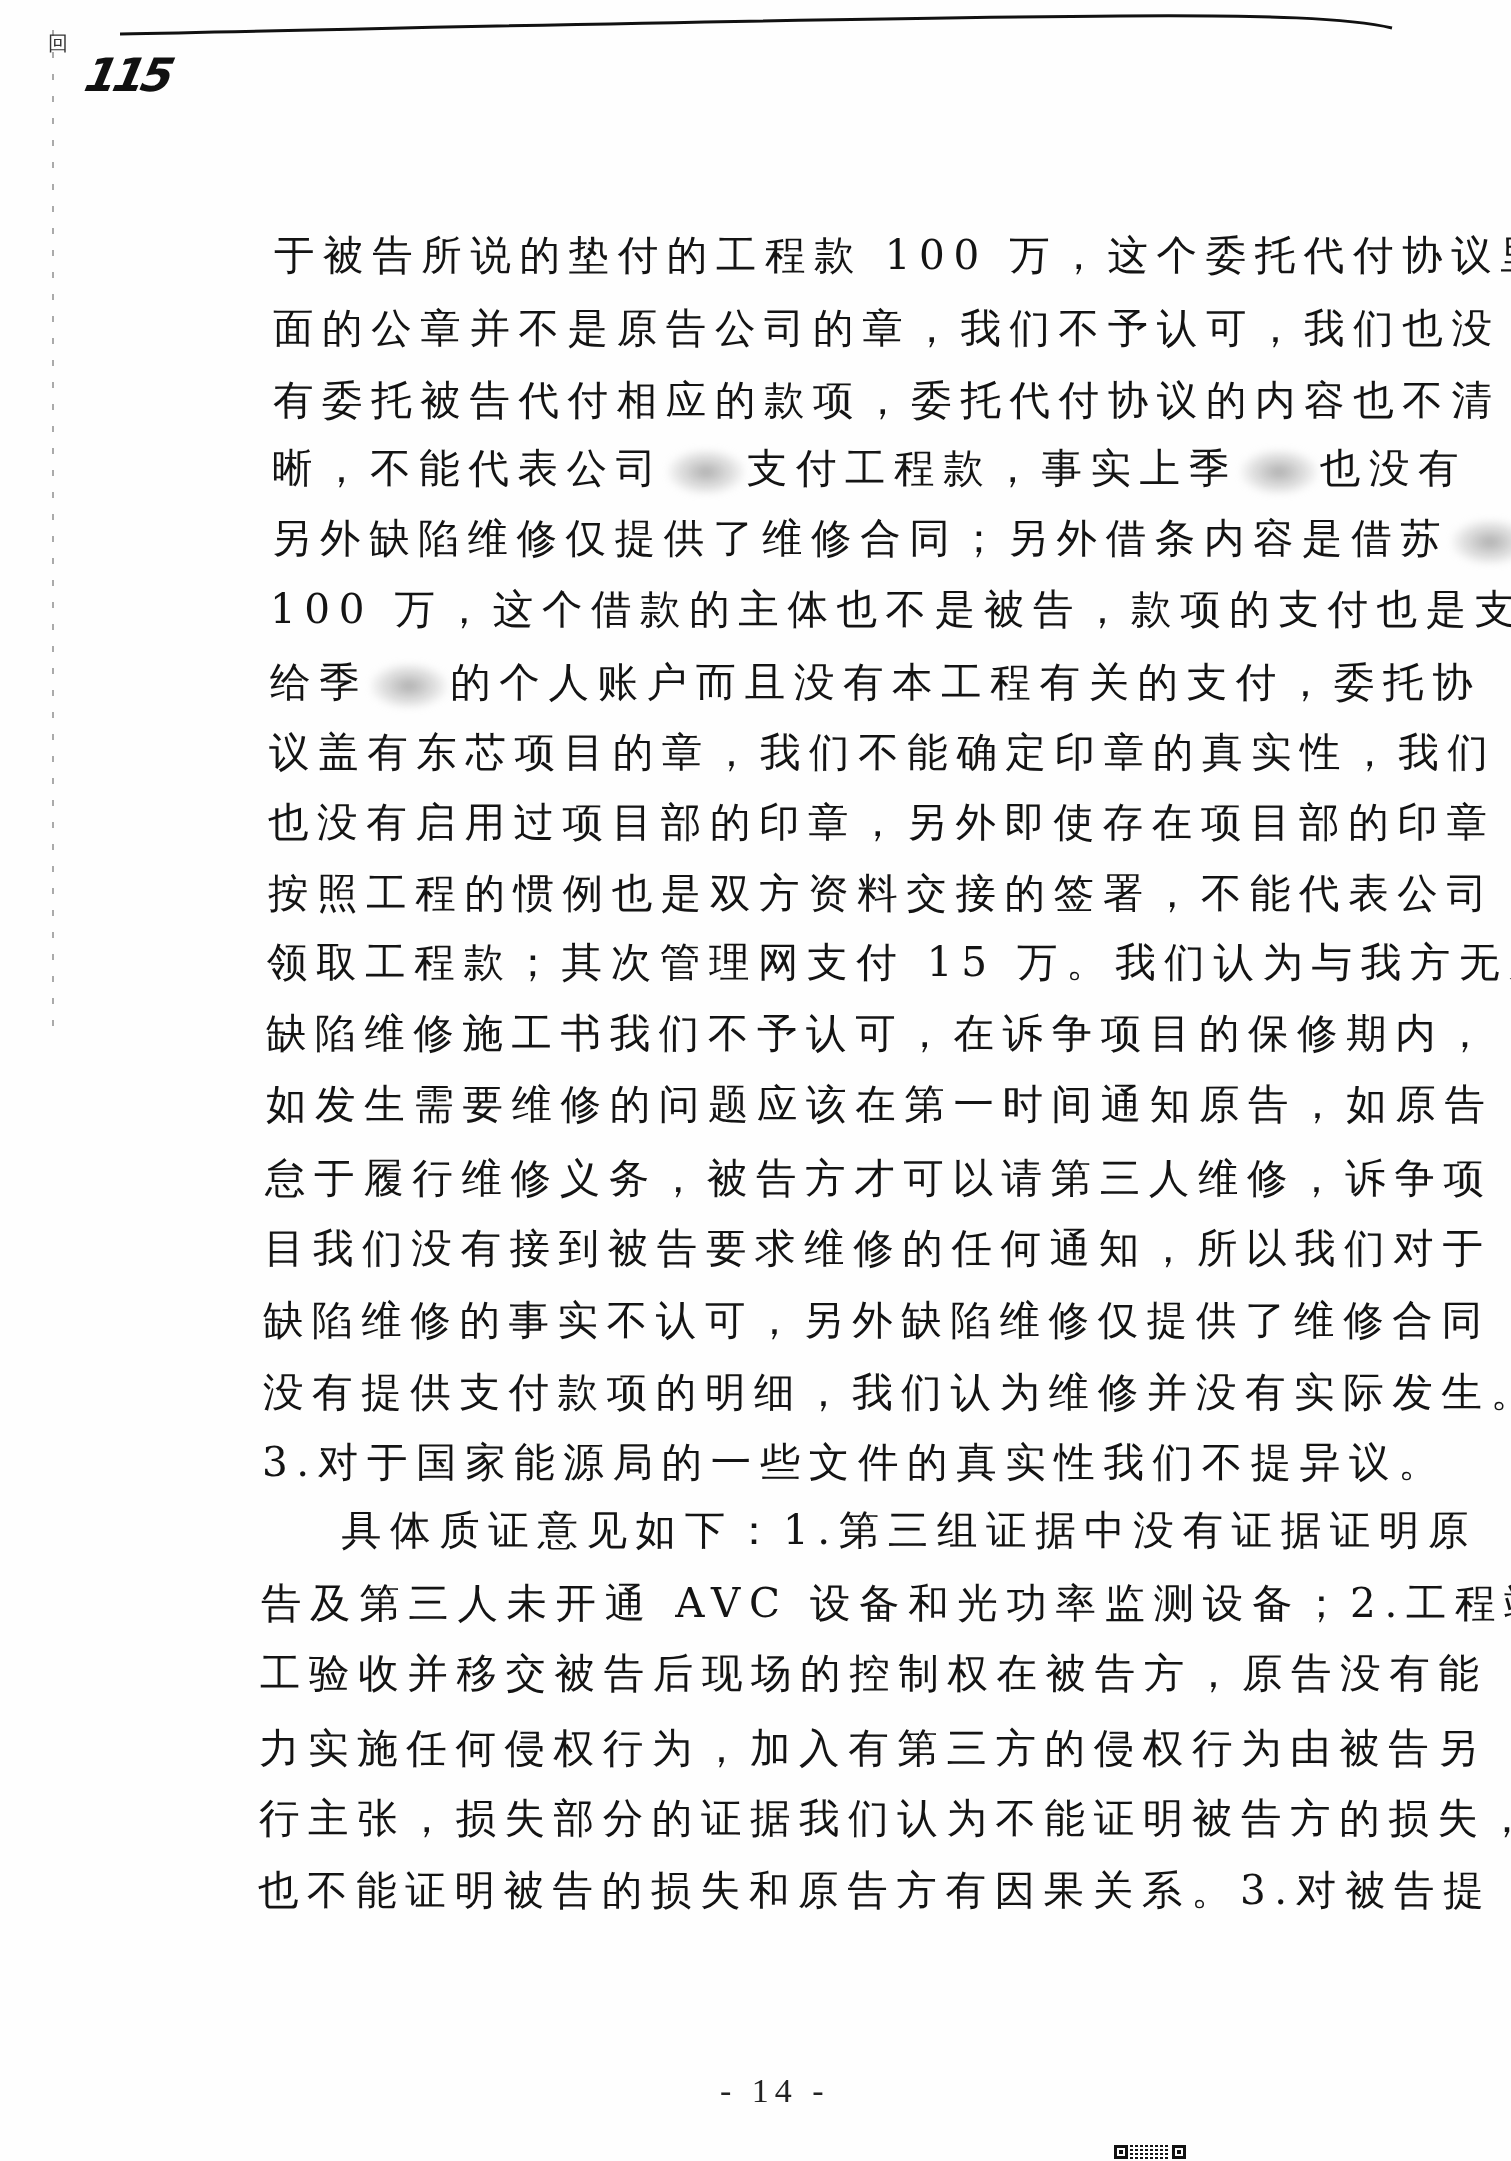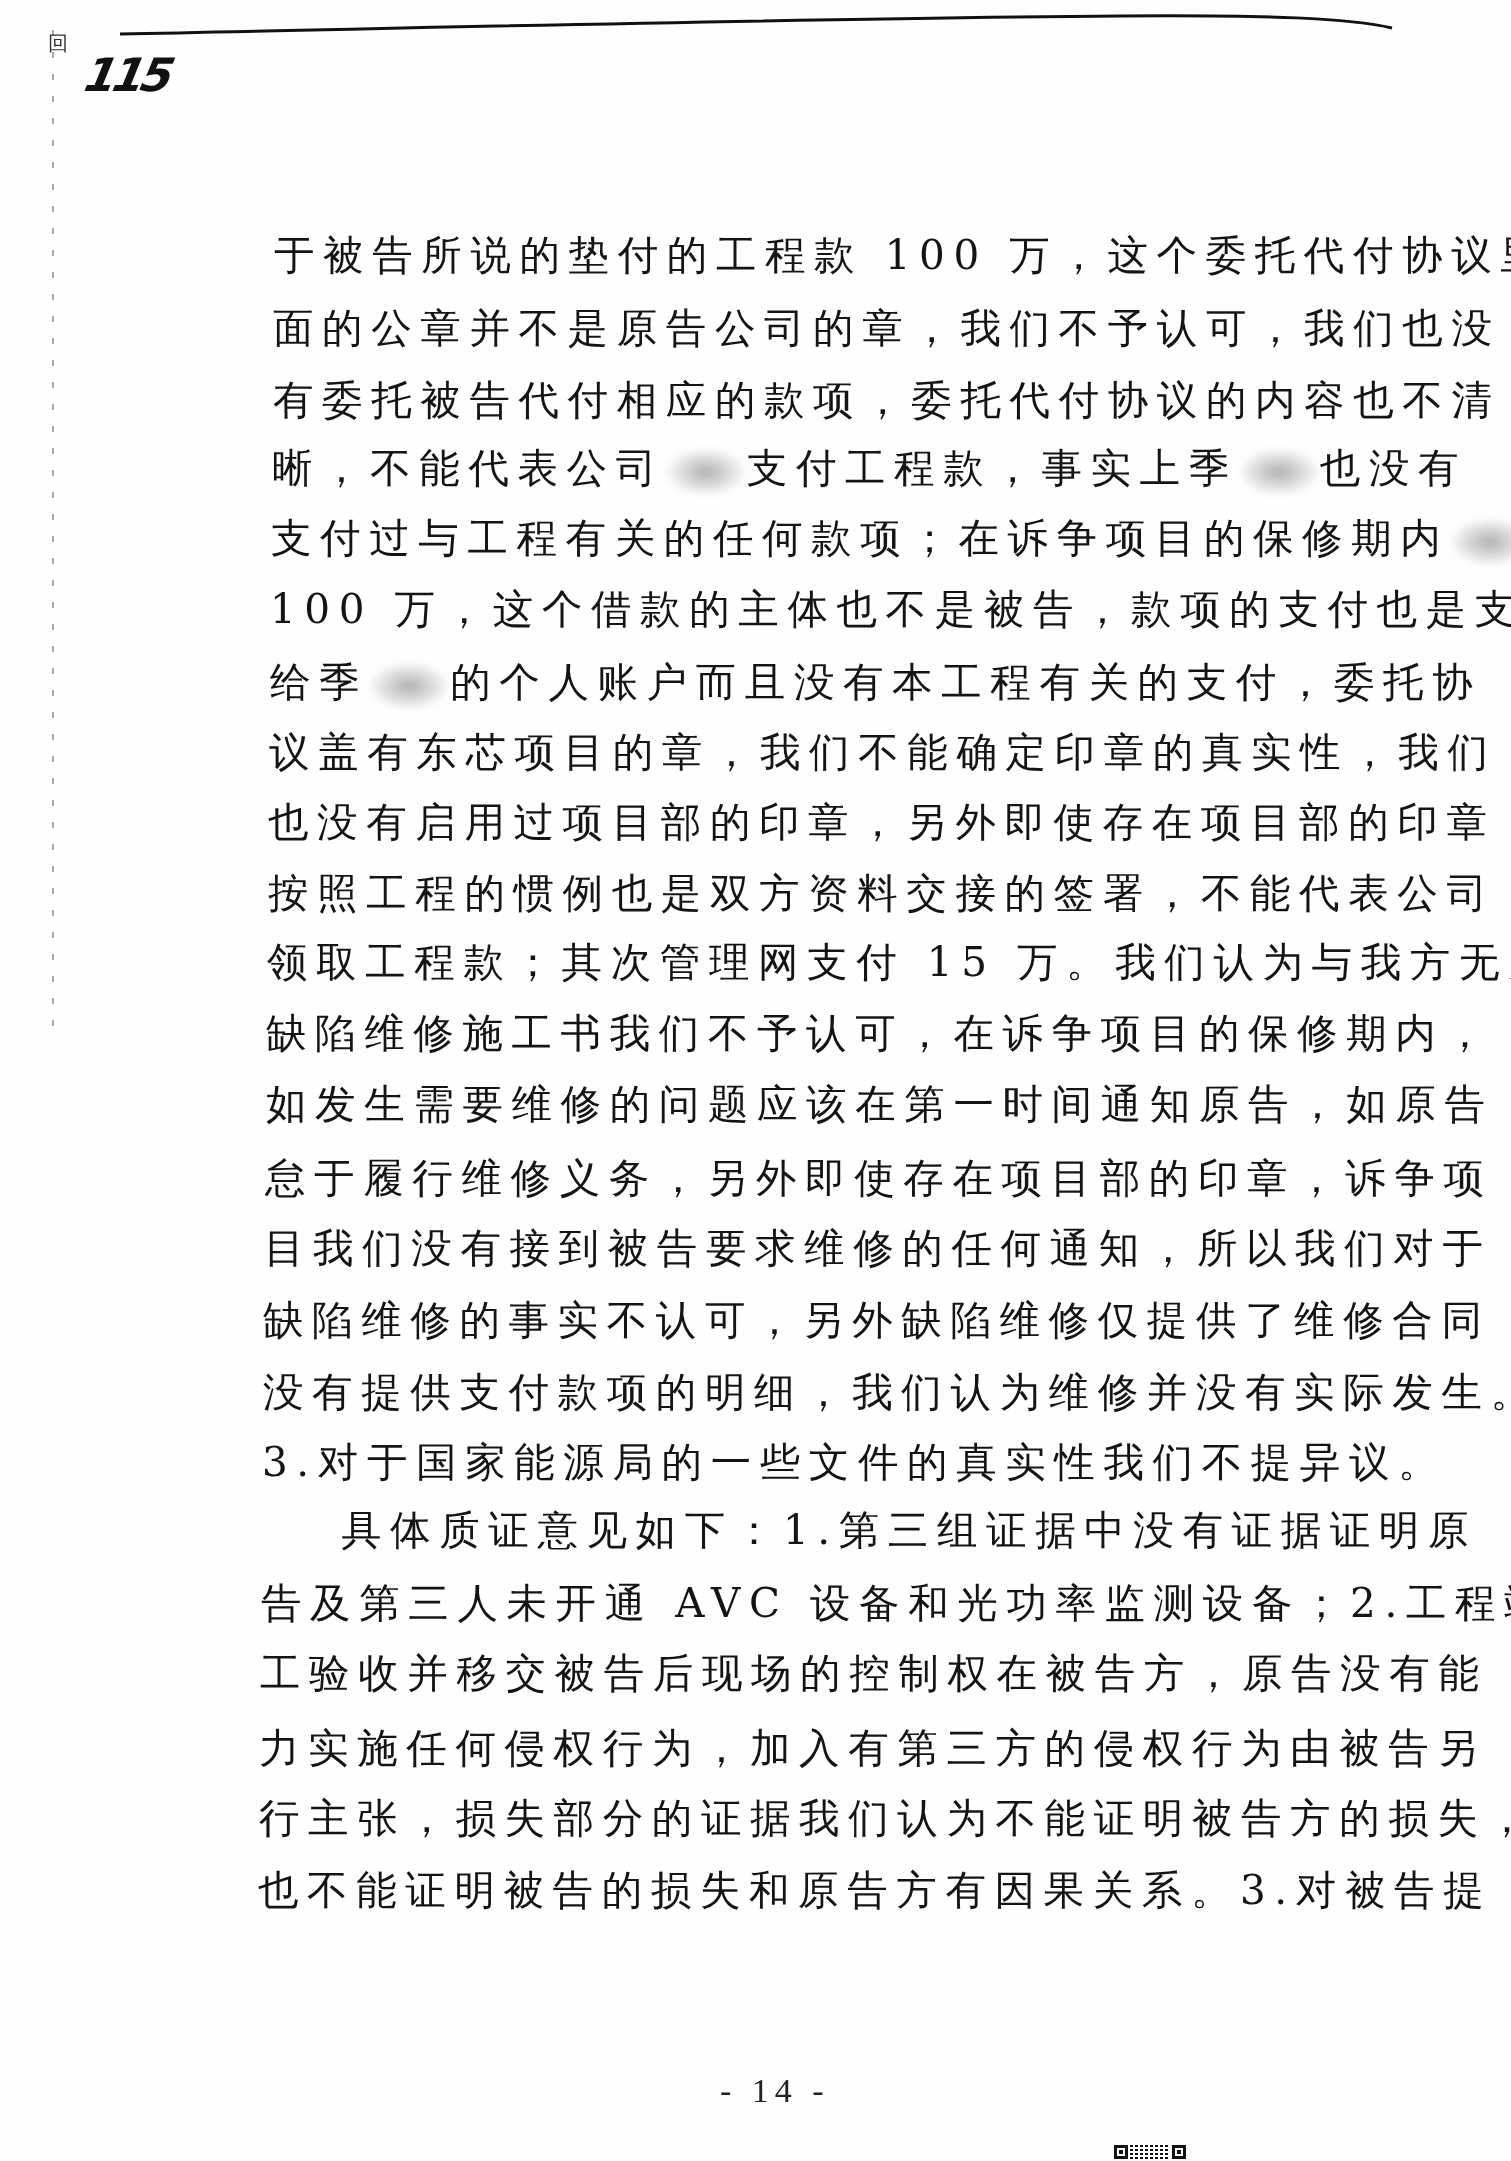--- a/index.html
+++ b/index.html
@@ -42,30 +42,30 @@
 
   <div class="margin-line"></div>
   <span class="margin-glyph">回</span>
   <span class="handwritten">115</span>
 
   <div class="body-text" id="body-text">
       <div class="line" style="left: 274px; top: 233px;"><span>于被告所说的垫付的工程款 100 万，这个委托代付协议里</span></div>
       <div class="line" style="left: 273px; top: 306px;"><span>面的公章并不是原告公司的章，我们不予认可，我们也没</span></div>
       <div class="line" style="left: 273px; top: 378px;"><span>有委托被告代付相应的款项，委托代付协议的内容也不清</span></div>
       <div class="line" style="left: 272px; top: 446px;"><span>晰，不能代表公司</span><span class="redact"></span><span>支付工程款，事实上季</span><span class="redact"></span><span>也没有</span></div>
-      <div class="line" style="left: 271px; top: 516px;"><span>支付过与工程有关的任何款项；在诉争项目的保修期内</span><span class="redact"></span></div>
+      <div class="line" style="left: 271px; top: 516px;"><span>另外缺陷维修仅提供了维修合同；另外借条内容是借苏</span><span class="redact"></span></div>
       <div class="line" style="left: 270px; top: 587px;"><span>100 万，这个借款的主体也不是被告，款项的支付也是支付</span></div>
       <div class="line" style="left: 270px; top: 660px;"><span>给季</span><span class="redact"></span><span>的个人账户而且没有本工程有关的支付，委托协</span></div>
       <div class="line" style="left: 269px; top: 730px;"><span>议盖有东芯项目的章，我们不能确定印章的真实性，我们</span></div>
       <div class="line" style="left: 268px; top: 800px;"><span>也没有启用过项目部的印章，另外即使存在项目部的印章，</span></div>
       <div class="line" style="left: 268px; top: 871px;"><span>按照工程的惯例也是双方资料交接的签署，不能代表公司</span></div>
       <div class="line" style="left: 267px; top: 940px;"><span>领取工程款；其次管理网支付 15 万。我们认为与我方无关；</span></div>
       <div class="line" style="left: 266px; top: 1011px;"><span>缺陷维修施工书我们不予认可，在诉争项目的保修期内，</span></div>
       <div class="line" style="left: 266px; top: 1082px;"><span>如发生需要维修的问题应该在第一时间通知原告，如原告</span></div>
-      <div class="line" style="left: 265px; top: 1156px;"><span>怠于履行维修义务，另外即使存在项目部的印章，诉争项</span></div>
+      <div class="line" style="left: 265px; top: 1156px;"><span>怠于履行维修义务，被告方才可以请第三人维修，诉争项</span></div>
       <div class="line" style="left: 264px; top: 1226px;"><span>目我们没有接到被告要求维修的任何通知，所以我们对于</span></div>
       <div class="line" style="left: 263px; top: 1298px;"><span>缺陷维修的事实不认可，另外缺陷维修仅提供了维修合同</span></div>
       <div class="line" style="left: 263px; top: 1370px;"><span>没有提供支付款项的明细，我们认为维修并没有实际发生。</span></div>
       <div class="line" style="left: 262px; top: 1440px;"><span>3.对于国家能源局的一些文件的真实性我们不提异议。</span></div>
       <div class="line" style="left: 341px; top: 1508px;"><span>具体质证意见如下：1.第三组证据中没有证据证明原</span></div>
       <div class="line" style="left: 261px; top: 1581px;"><span>告及第三人未开通 AVC 设备和光功率监测设备；2.工程竣</span></div>
       <div class="line" style="left: 260px; top: 1654px; font-family: Liberation Mono, monospace;"><span>工验收并移交被告后现场的控制权在被告方，原告没有能</span></div>
       <div class="line" style="left: 259px; top: 1726px;"><span>力实施任何侵权行为，加入有第三方的侵权行为由被告另</span></div>
       <div class="line" style="left: 259px; top: 1796px;"><span>行主张，损失部分的证据我们认为不能证明被告方的损失，</span></div>
       <div class="line" style="left: 258px; top: 1868px;"><span>也不能证明被告的损失和原告方有因果关系。3.对被告提</span></div>

